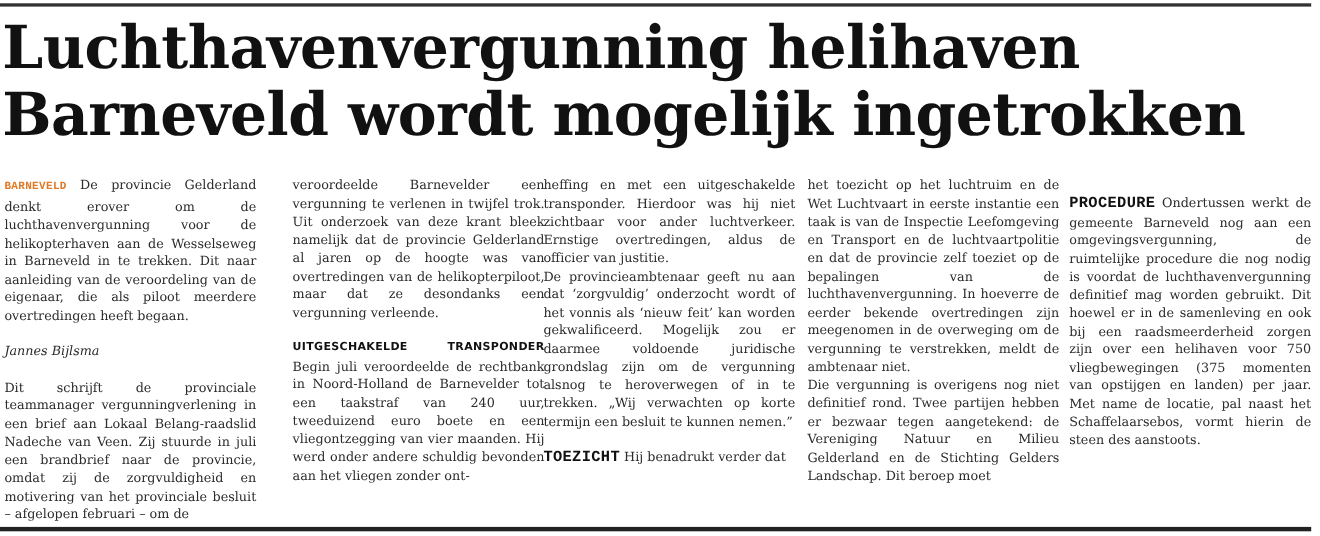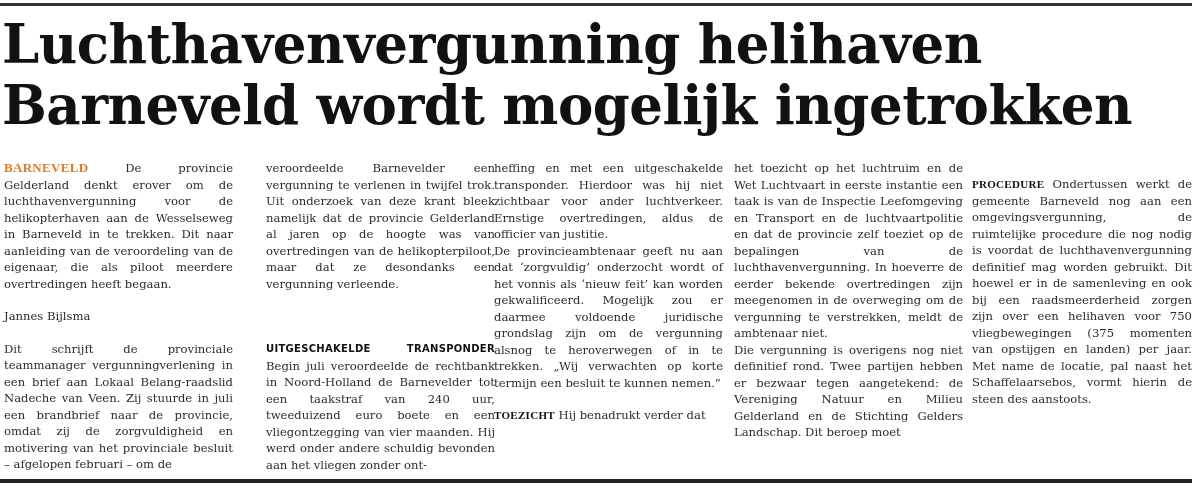--- a/index.html
+++ b/index.html
@@ -14,24 +14,24 @@
   }
   .columns { position: absolute; left: 4px; top: 160px; width: 1188px; height: 318px; }
   .col {
     position: absolute; top: 0; width: 229px;
     font-family: "DejaVu Serif", serif; font-size: 11.6px; line-height: 16.5px;
     text-align: justify; color: #2b2b2b;
     hyphens: manual;
   }
   .col p { margin: 0; }
   .col .gap { height: 16px; }
-  .kicker-orange { font-family: Liberation Serif, serif; font-weight: bold; font-size: 13px; color: #e07a26; letter-spacing: 0.3px; }
-  .kicker { font-family: Liberation Serif, serif; font-weight: bold; font-size: 11px; color: #111; letter-spacing: 0.3px; }
-  .subhead { font-family: "DejaVu Sans", sans-serif; font-weight: bold; font-size: 10px; color: #111; display: flex; justify-content: space-between; letter-spacing: 0.3px; margin-top: 33px; }
-  .byline { }
+  .kicker-orange { font-family: Liberation Mono, monospace; font-weight: bold; font-size: 10px; color: #e07a26; letter-spacing: 0.3px; }
+  .kicker { font-family: Liberation Mono, monospace; font-weight: bold; font-size: 14px; color: #111; letter-spacing: 0.3px; }
+  .subhead { font-family: "DejaVu Sans", sans-serif; font-weight: bold; font-size: 10px; color: #111; display: flex; justify-content: space-between; letter-spacing: 0.3px; }
+  .byline { font-style: italic; }
 </style>
 </head>
 <body>
 
 <div class="top-rule"></div>
 
 <h1 class="headline">
   <span>Luchthavenvergunning helihaven</span><br>
   <span>Barneveld wordt mogelijk ingetrokken</span>
 </h1>

